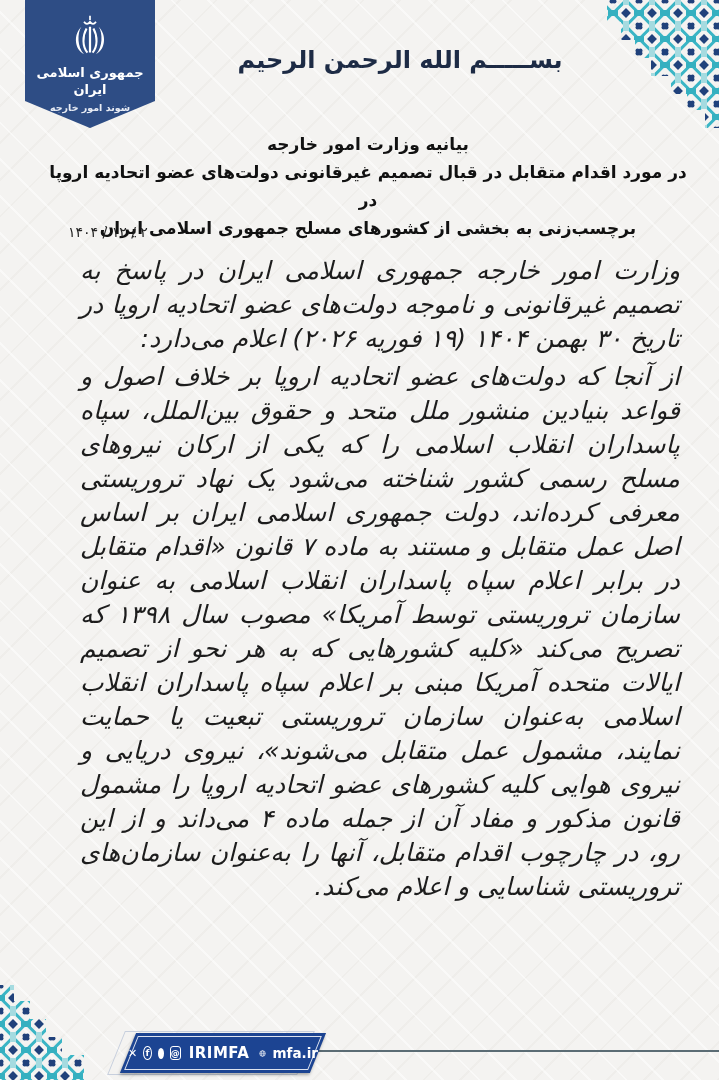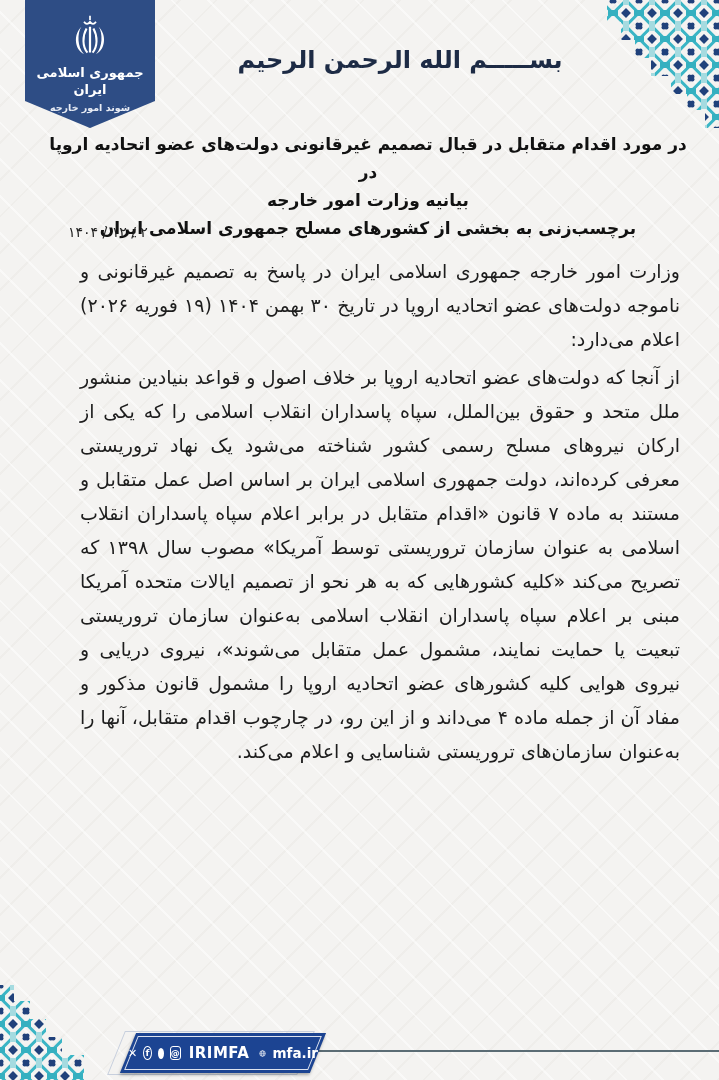--- a/index.html
+++ b/index.html
@@ -50,22 +50,23 @@
   .date-line{
     position:absolute;top:224px;left:68px;
     direction:ltr;font-size:14px;font-weight:normal;color:#222;
     letter-spacing:4px;
   }
 
   
   .body-text{
     position:absolute;top:254px;right:39px;left:80px;
     direction:rtl;
-    font-size:19px;line-height:34px;color:#1d1d1d;
+    font-size:25px;line-height:34px;color:#1d1d1d;
     text-align:justify;
+    font-style:italic;
   }
   .body-text p{margin:0 0 4px 0;}
 
   
   .footer-line{
     position:absolute;top:1050px;left:300px;right:0;height:2px;background:#5b6c74;
   }
   .banner-ghost{
     position:absolute;left:116px;top:1031px;width:188px;height:42px;
     border:1px solid #c7cfdd;transform:skewX(-22deg);background:transparent;
@@ -131,22 +132,22 @@
       <path d="M17 9 q3.5 5 7 0 q3.5 5 7 0" stroke="#fff" stroke-width="2" fill="none"></path>
       <line x1="24" y1="2" x2="24" y2="7" stroke="#fff" stroke-width="2"></line>
     </svg>
     <div class="emblem-country">جمهوری اسلامی ایران</div>
     <div class="emblem-ministry">شوند امور خارجه</div>
   </div>
 
   <div class="bismillah">بســـــم الله الرحمن الرحیم</div>
 
   <div class="title-block">
+    <div>بیانیه وزارت امور خارجه</div>
     <div>در مورد اقدام متقابل در قبال تصمیم غیرقانونی دولت‌های عضو اتحادیه اروپا در</div>
-    <div>بیانیه وزارت امور خارجه</div>
     <div>برچسب‌زنی به بخشی از کشورهای مسلح جمهوری اسلامی ایران</div>
   </div>
 
   <div class="date-line">۱۴۰۴ / ۱۲ / ۲</div>
 
   <div class="body-text">
     <p>وزارت امور خارجه جمهوری اسلامی ایران در پاسخ به تصمیم غیرقانونی و ناموجه دولت‌های عضو اتحادیه اروپا در تاریخ ۳۰ بهمن ۱۴۰۴ (۱۹ فوریه ۲۰۲۶) اعلام می‌دارد:</p>
     <p>از آنجا که دولت‌های عضو اتحادیه اروپا بر خلاف اصول و قواعد بنیادین منشور ملل متحد و حقوق بین‌الملل، سپاه پاسداران انقلاب اسلامی را که یکی از ارکان نیروهای مسلح رسمی کشور شناخته می‌شود یک نهاد تروریستی معرفی کرده‌اند، دولت جمهوری اسلامی ایران بر اساس اصل عمل متقابل و مستند به ماده ۷ قانون «اقدام متقابل در برابر اعلام سپاه پاسداران انقلاب اسلامی به عنوان سازمان تروریستی توسط آمریکا» مصوب سال ۱۳۹۸ که تصریح می‌کند «کلیه کشورهایی که به هر نحو از تصمیم ایالات متحده آمریکا مبنی بر اعلام سپاه پاسداران انقلاب اسلامی به‌عنوان سازمان تروریستی تبعیت یا حمایت نمایند، مشمول عمل متقابل می‌شوند»، نیروی دریایی و نیروی هوایی کلیه کشورهای عضو اتحادیه اروپا را مشمول قانون مذکور و مفاد آن از جمله ماده ۴ می‌داند و از این رو، در چارچوب اقدام متقابل، آنها را به‌عنوان سازمان‌های تروریستی شناسایی و اعلام می‌کند.</p>
   </div>
 

